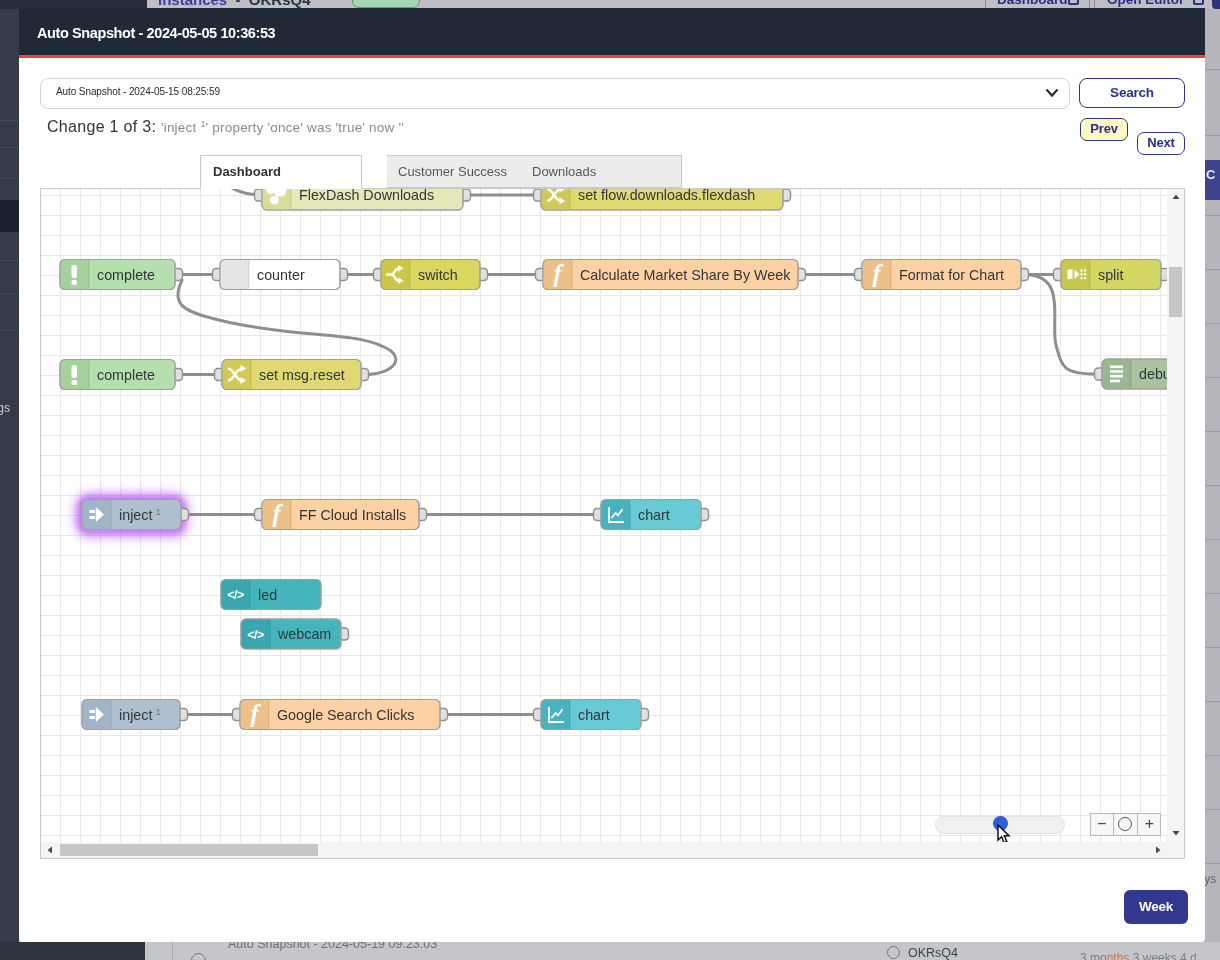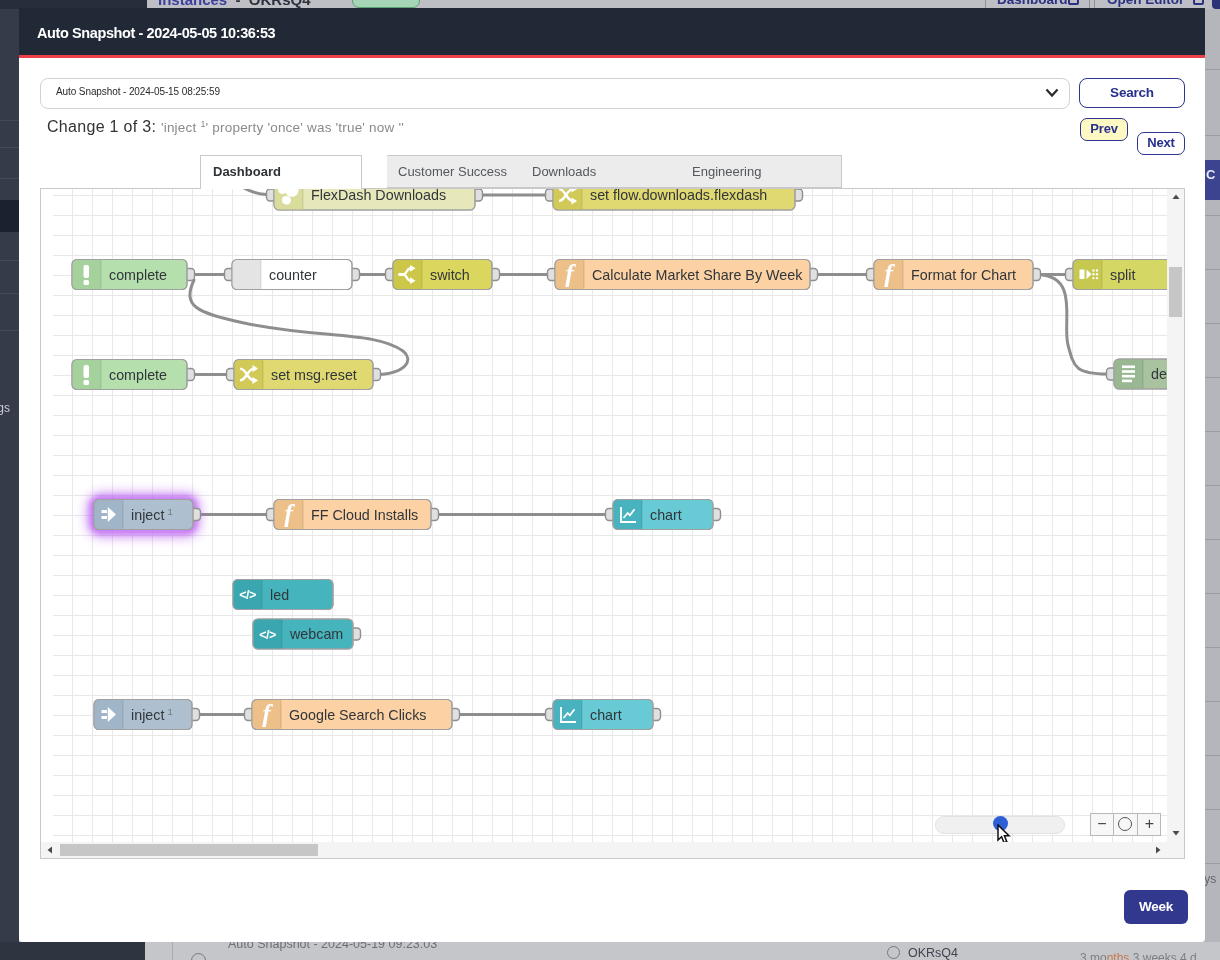--- a/index.html
+++ b/index.html
@@ -76,27 +76,26 @@
 
   <div class="abs" style="left:1079px;top:78px;width:106px;height:30px;border:1.4px solid #2c3590;border-radius:8px;background:#fff;text-align:center;line-height:27px;font-size:13.5px;letter-spacing:-0.2px;font-weight:bold;color:#27308c;">Search</div>
 
   <div class="abs" style="left:47px;top:118px;font-size:16px;letter-spacing:0.3px;color:#333;">Change 1 of 3: <span style="font-size:13.5px;letter-spacing:0.2px;color:#8a8a8a;">'inject <sup style="font-size:9px;">1</sup>' property 'once' was 'true' now ''</span></div>
   <div class="abs" style="left:1080px;top:118px;width:48px;height:23px;border:1.4px solid #2c3590;border-radius:7px;background:#fef9c3;text-align:center;line-height:20px;font-size:13px;letter-spacing:-0.2px;font-weight:bold;color:#27308c;">Prev</div>
   <div class="abs" style="left:1137px;top:132px;width:48px;height:23px;border:1.4px solid #2c3590;border-radius:7px;background:#fff;text-align:center;line-height:20px;font-size:13px;letter-spacing:-0.2px;font-weight:bold;color:#27308c;">Next</div>
 
   <div class="abs" style="left:200px;top:155px;width:162px;height:34px;background:#fff;border:1px solid #c9c9c9;border-bottom:none;font-size:13px;font-weight:600;color:#2f3338;line-height:31px;padding-left:12px;">Dashboard</div>
   <div class="abs" style="left:361px;top:155px;width:161px;height:33px;background:#ececec;border:1px solid #c9c9c9;border-left:none;font-size:13px;color:#54575c;line-height:31px;padding-left:11px;margin-left:26px;">Customer Success</div>
   <div class="abs" style="left:521px;top:155px;width:161px;height:33px;background:#ececec;border:1px solid #c9c9c9;border-left:none;font-size:13px;color:#54575c;line-height:31px;padding-left:11px;">Downloads</div>
-  <div class="abs" style="left:681px;top:155px;width:161px;height:33px;background:#ececec;border:1px solid #c9c9c9;border-left:none;font-size:13px;color:#54575c;line-height:31px;padding-left:11px;">Engineering</div>
 
   <div class="abs" style="left:40px;top:188px;width:1145px;height:671px;border:1px solid #c9c9c9;border-top:none;background:#fff;"></div>
   <div class="abs" style="left:40px;top:188px;width:1145px;height:1px;background:#c9c9c9;"></div>
   <div class="abs" style="left:201px;top:188px;width:160px;height:1px;background:#fff;"></div>
 
-  <div class="abs" style="left:53px;top:189px;width:1126px;height:653px;background-color:#fff;overflow:hidden;
+  <div class="abs" style="left:41px;top:189px;width:1126px;height:653px;background-color:#fff;overflow:hidden;
        background-image:linear-gradient(to right,#e8e8e8 1px,transparent 1px),linear-gradient(to bottom,#e8e8e8 1px,transparent 1px);
        background-size:20px 20px;background-position:19px 6px;">
     <svg width="1126" height="653" viewBox="41 189 1126 653" style="position:absolute;left:0;top:0;font-family:'Liberation Sans',sans-serif;">
 <defs>
           <filter id="glow" x="-40%" y="-40%" width="180%" height="180%">
             <feGaussianBlur stdDeviation="3"></feGaussianBlur>
           </filter>
           <filter id="glow2" x="-60%" y="-60%" width="220%" height="220%">
             <feGaussianBlur stdDeviation="6"></feGaussianBlur>
           </filter>

